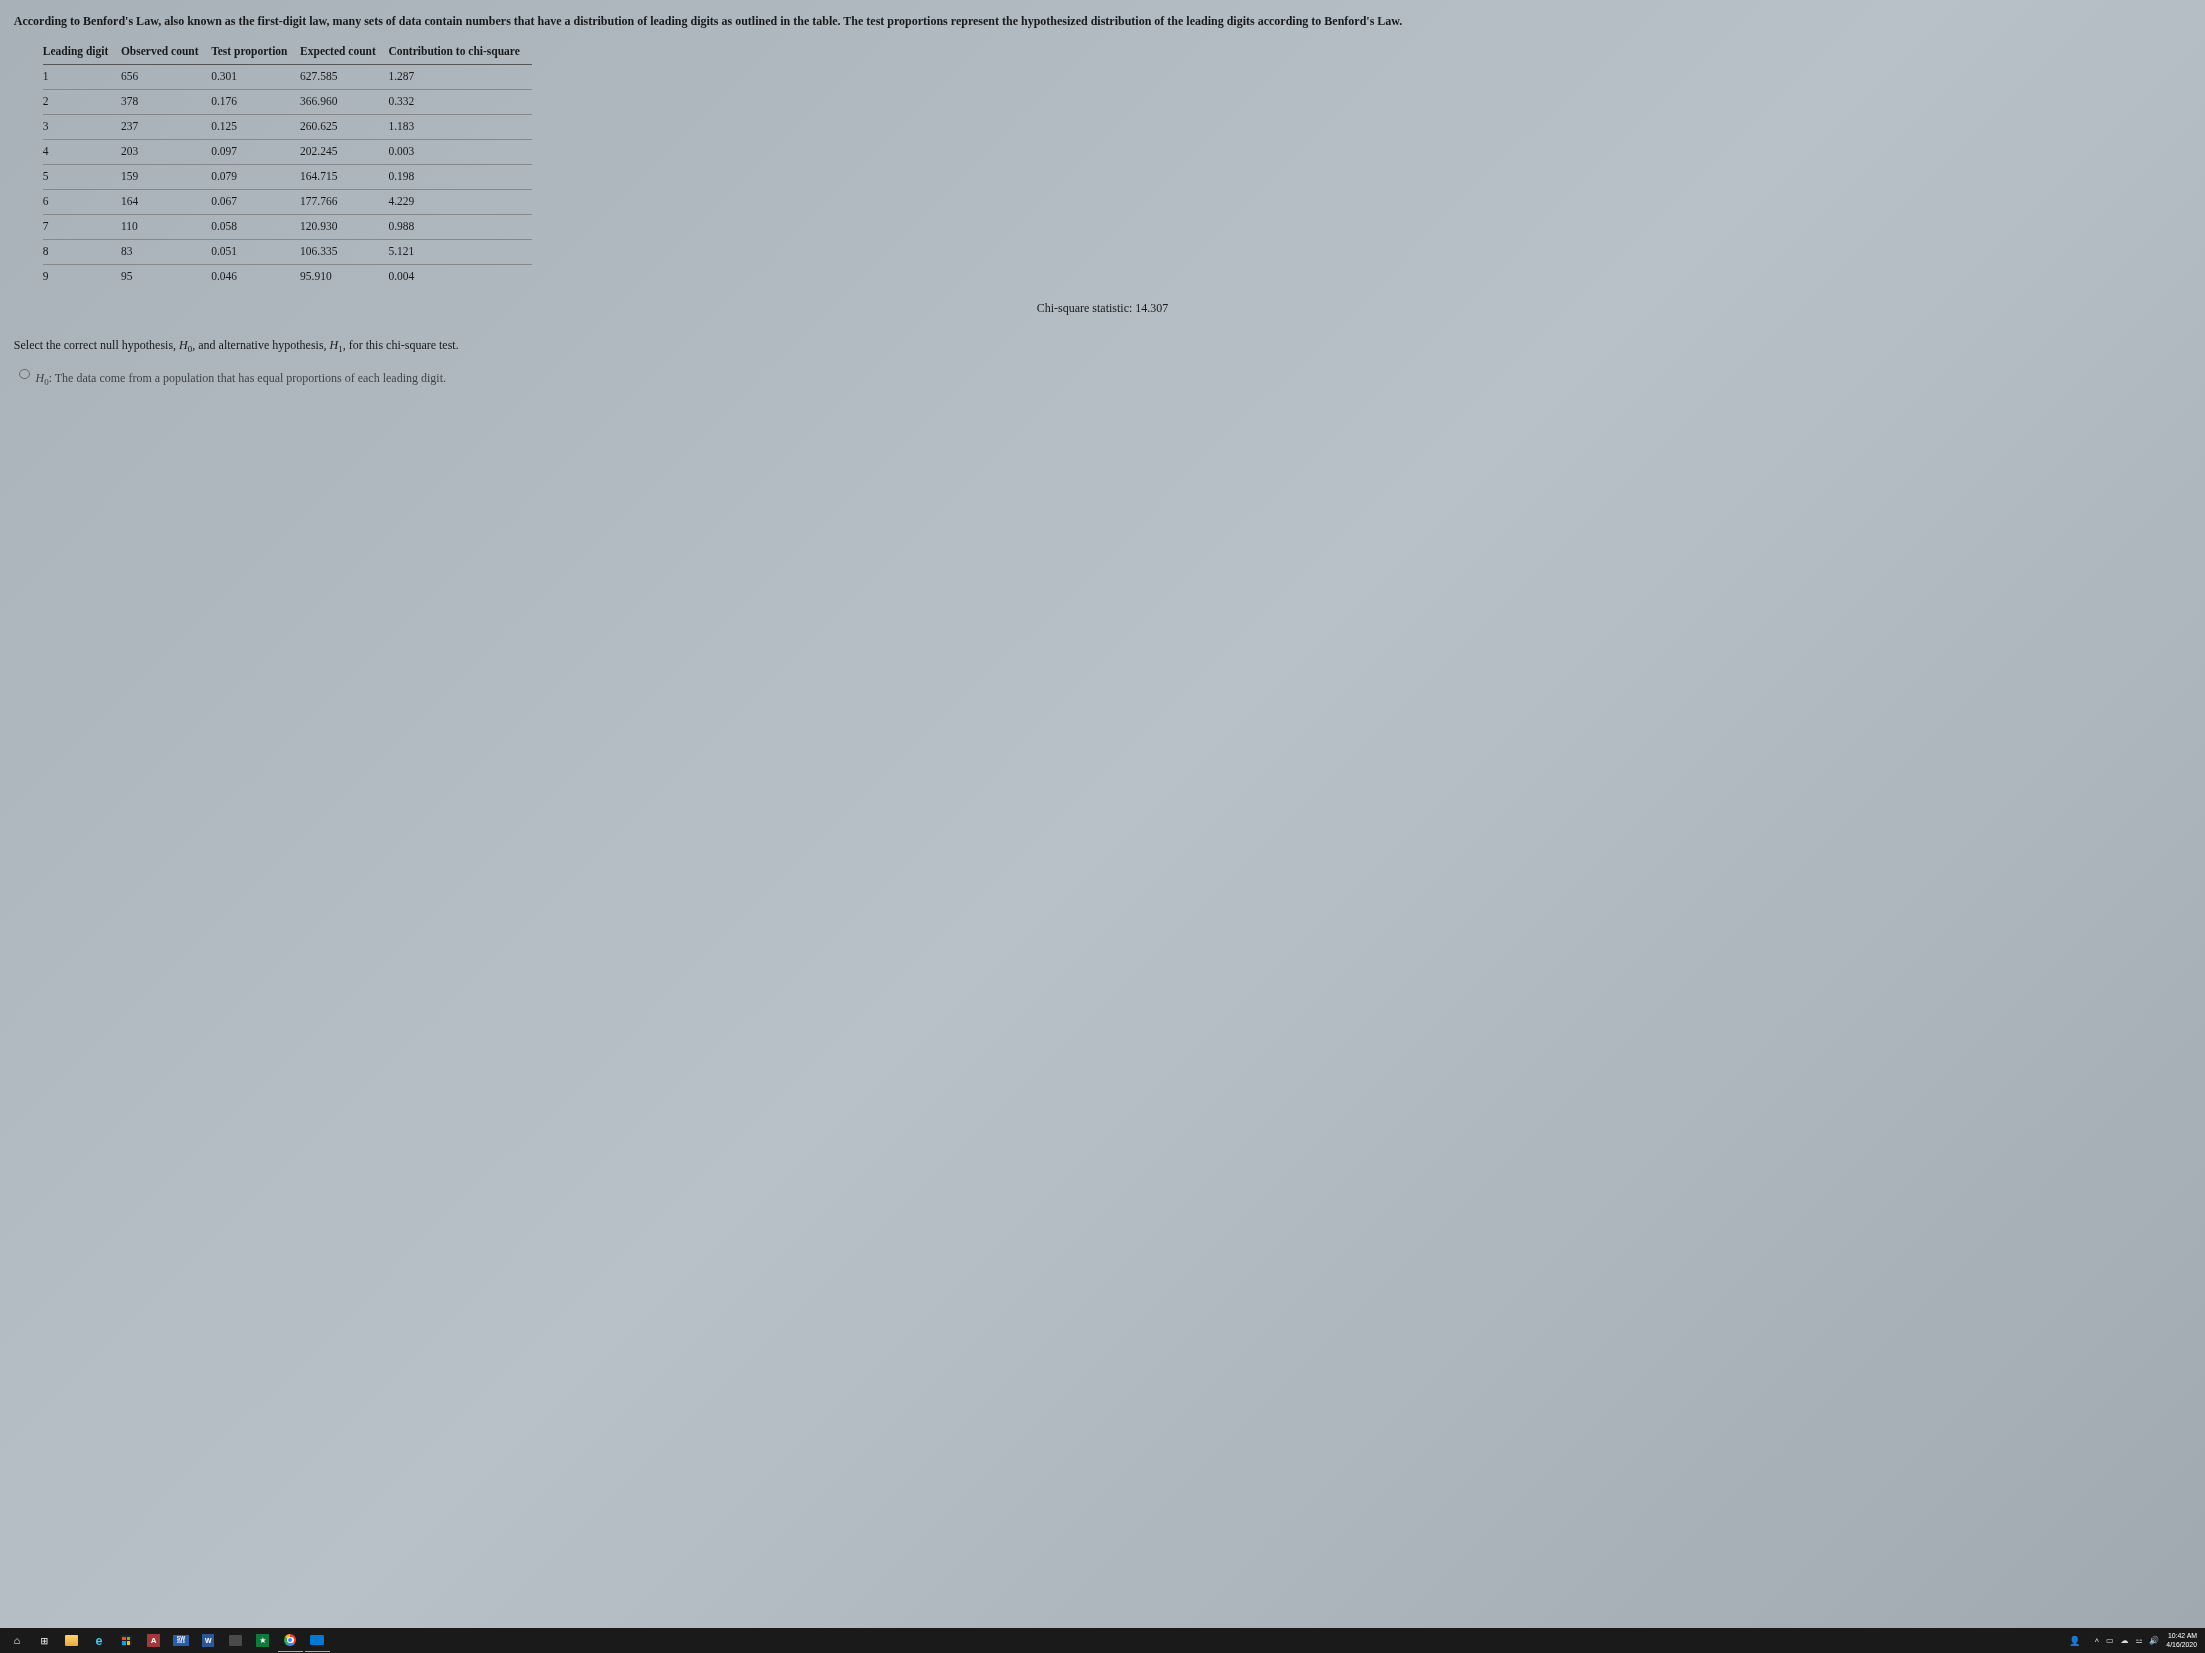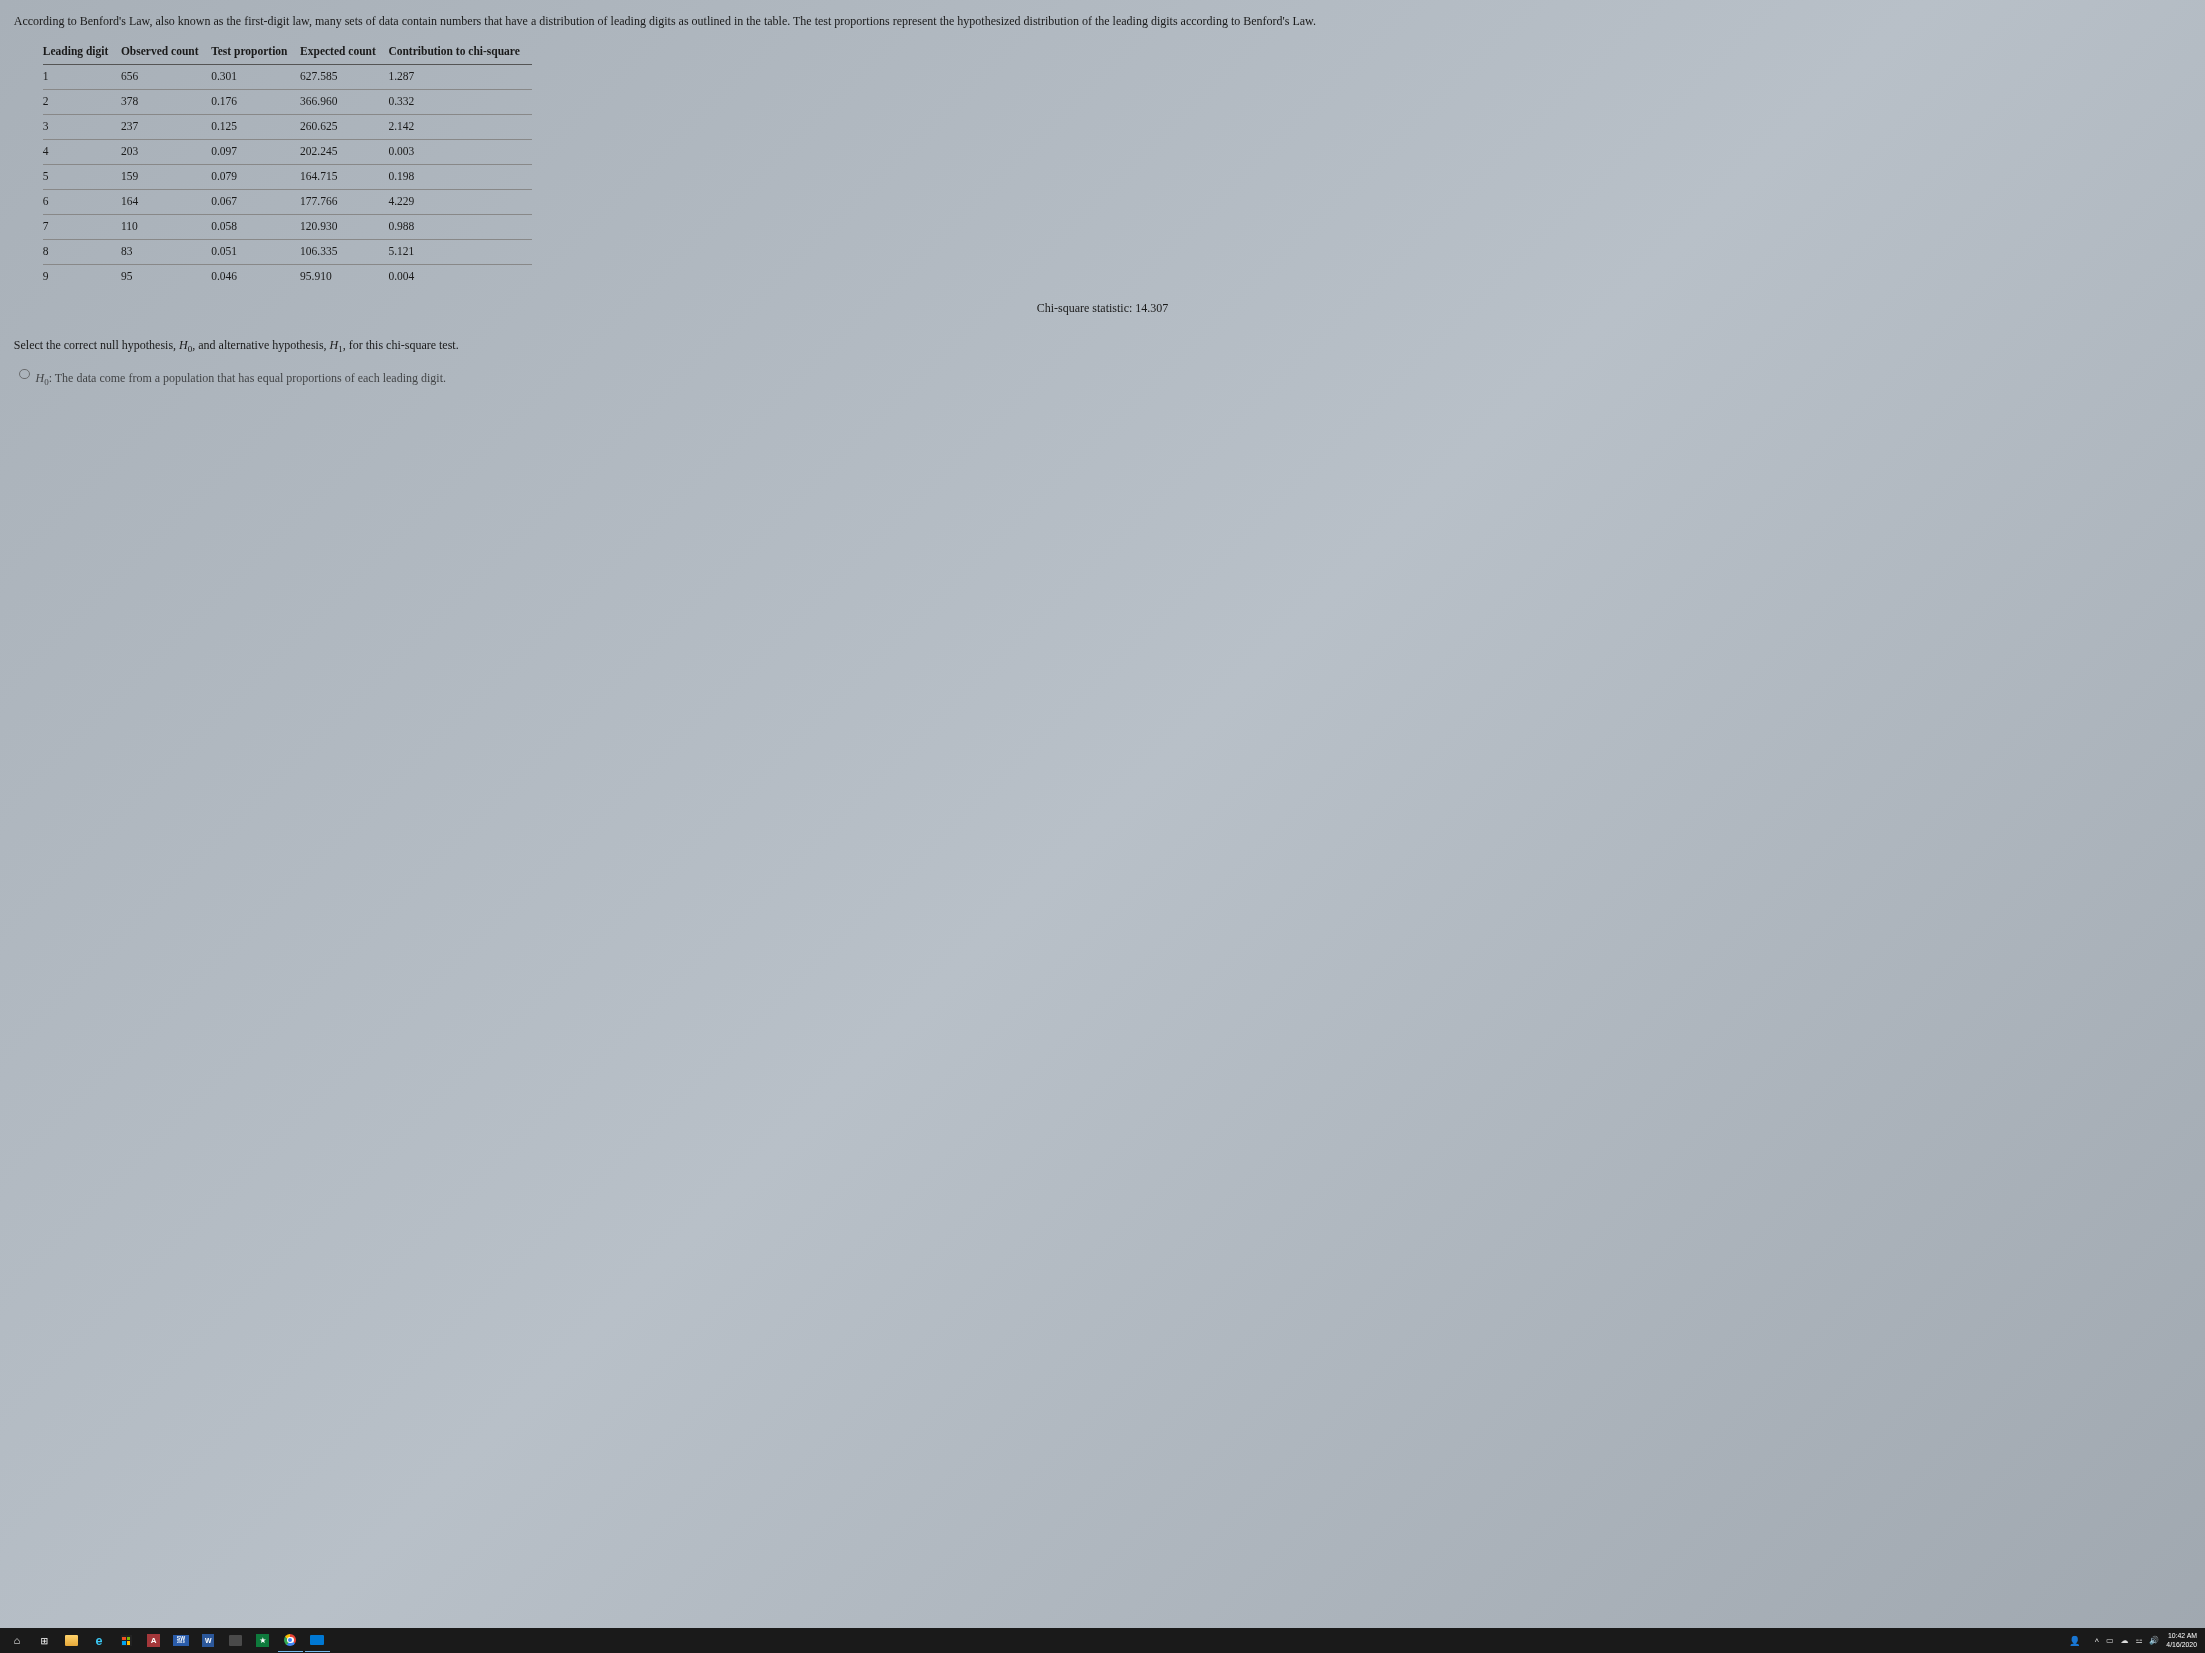--- a/index.html
+++ b/index.html
@@ -15,20 +15,21 @@
       padding: 0;
       position: relative;
     }
     .page-content {
       padding: 11.5px 13.8px 0 13.8px;
       font-size: 12px;
       line-height: 1.5;
     }
     .paragraph {
       margin-bottom: 10.3px;
+      font-weight: bold;
     }
     table {
       border-collapse: collapse;
       margin-left: 29px;
       margin-top: 4.6px;
       margin-bottom: 10.3px;
       font-size: 11.5px;
     }
     th {
       text-align: left;
@@ -171,21 +172,21 @@
           <td>378</td>
           <td>0.176</td>
           <td>366.960</td>
           <td>0.332</td>
         </tr>
         <tr>
           <td>3</td>
           <td>237</td>
           <td>0.125</td>
           <td>260.625</td>
-          <td>2.142</td>
+          <td>1.183</td>
         </tr>
         <tr>
           <td>4</td>
           <td>203</td>
           <td>0.097</td>
           <td>202.245</td>
           <td>0.003</td>
         </tr>
         <tr>
           <td>5</td>

